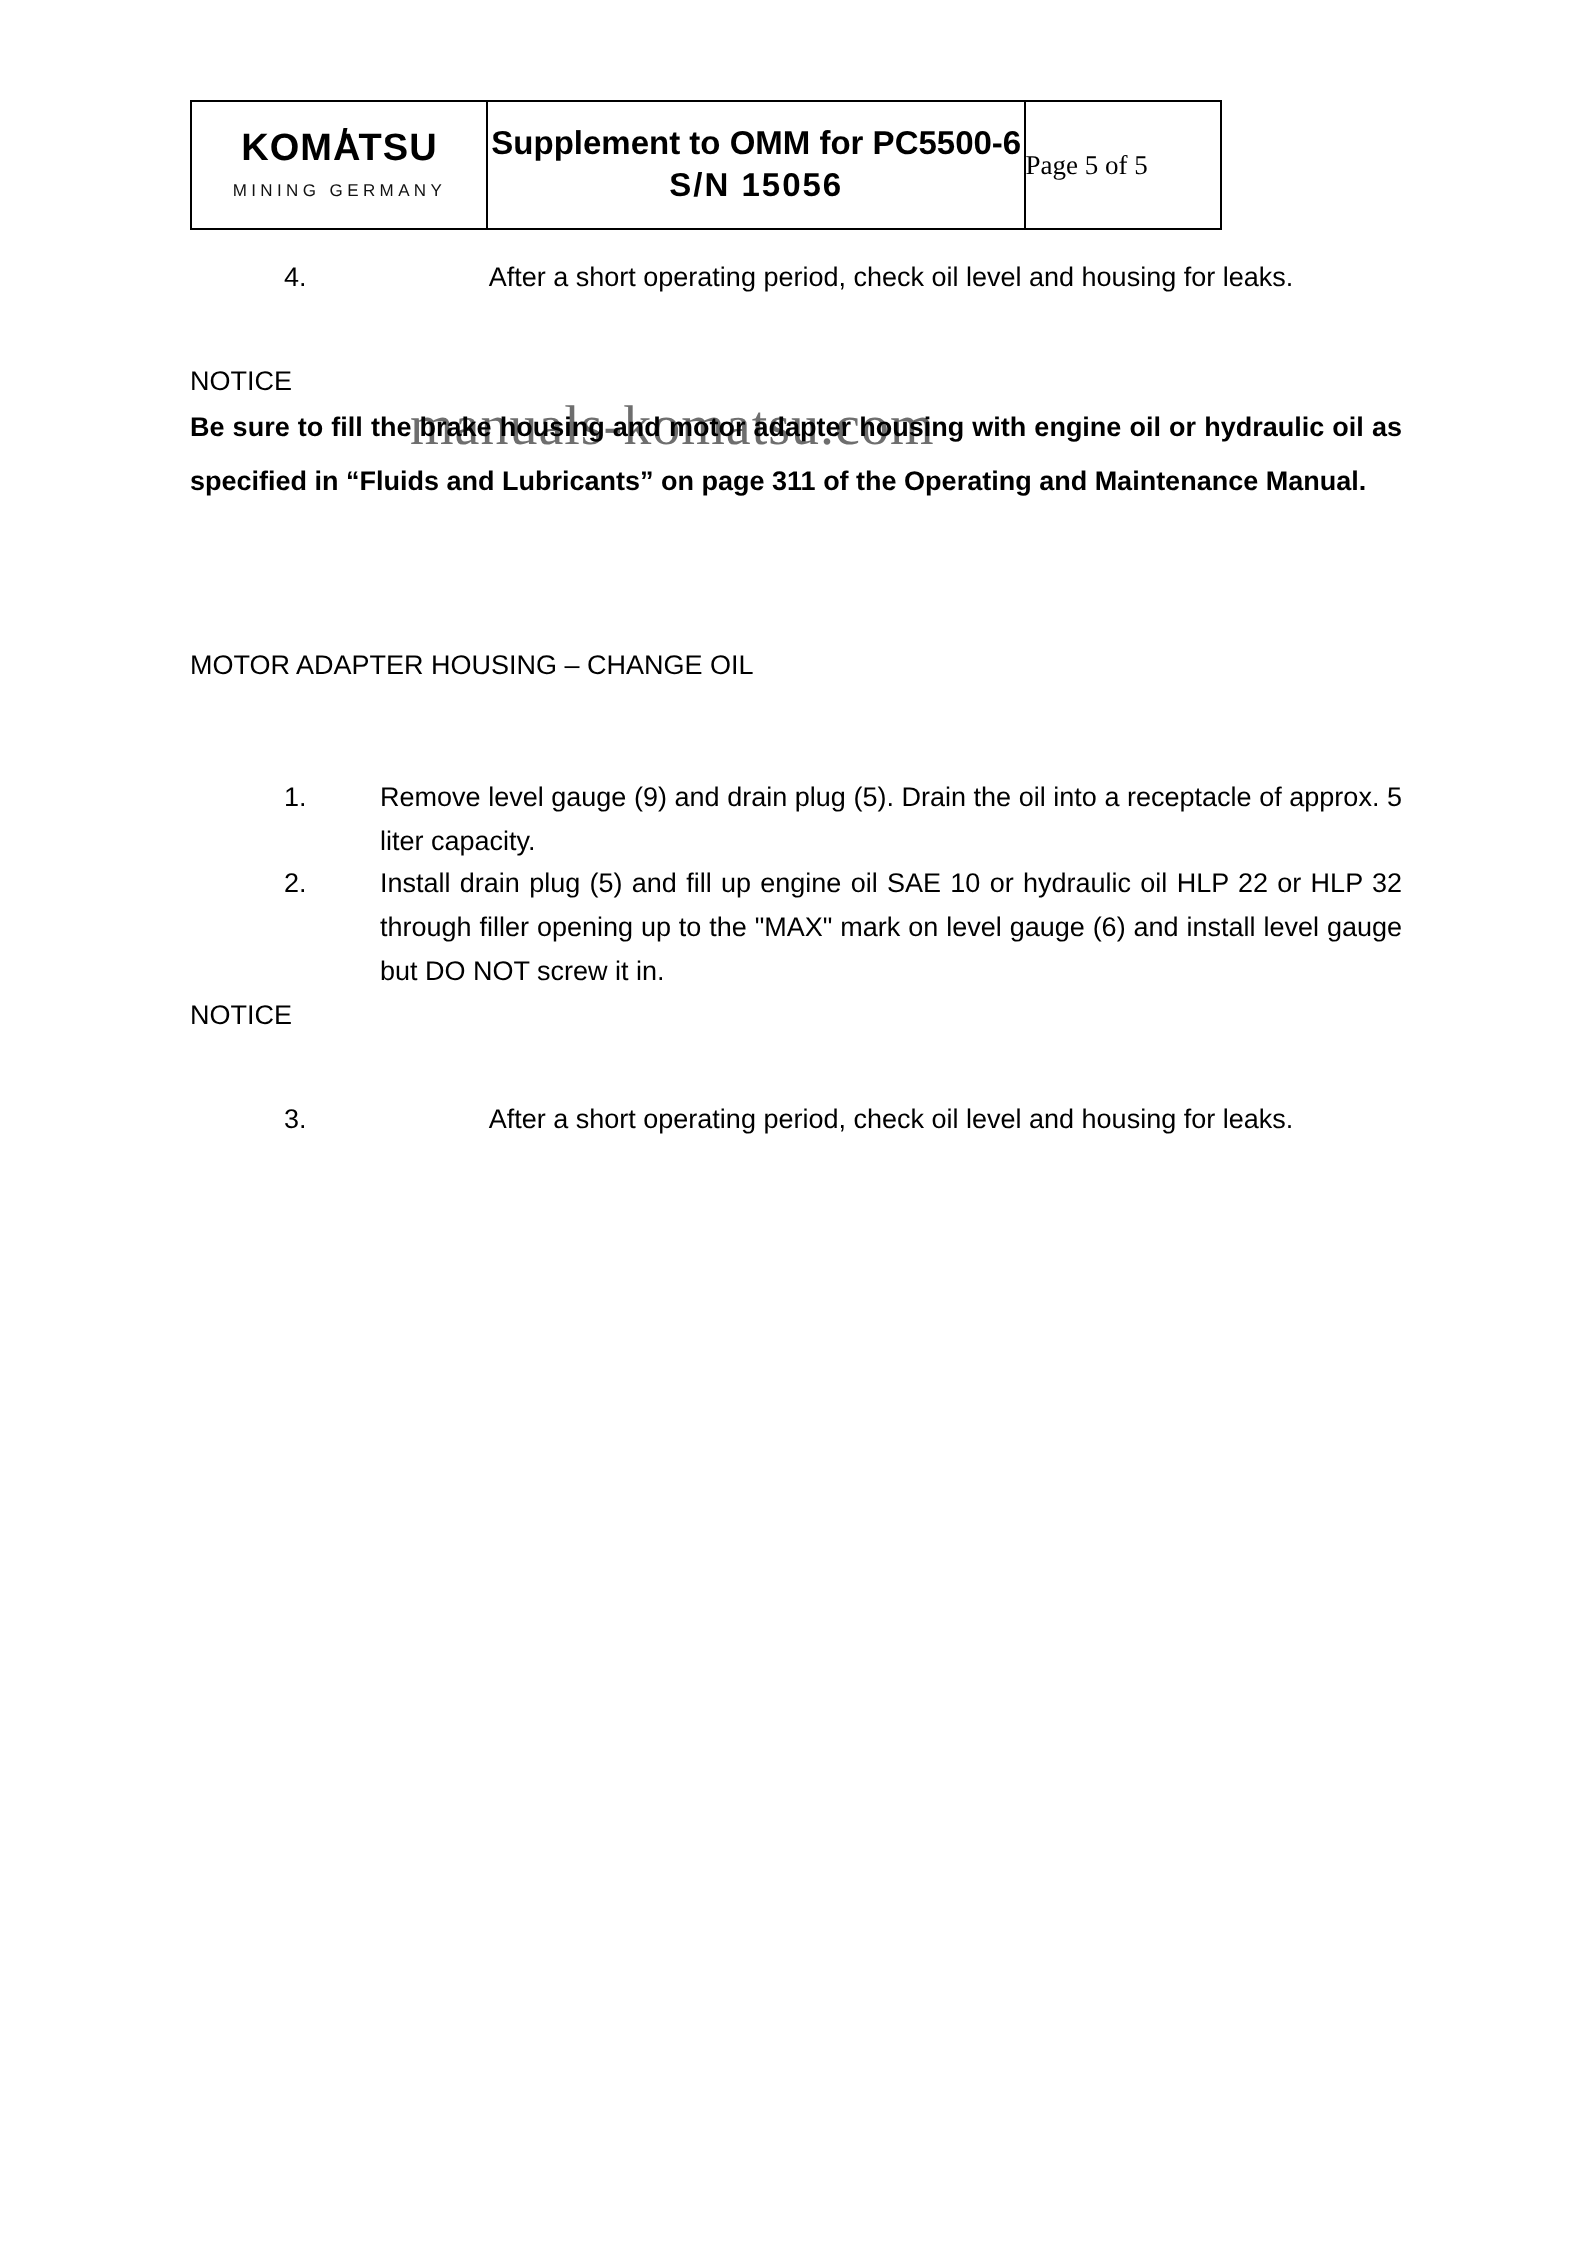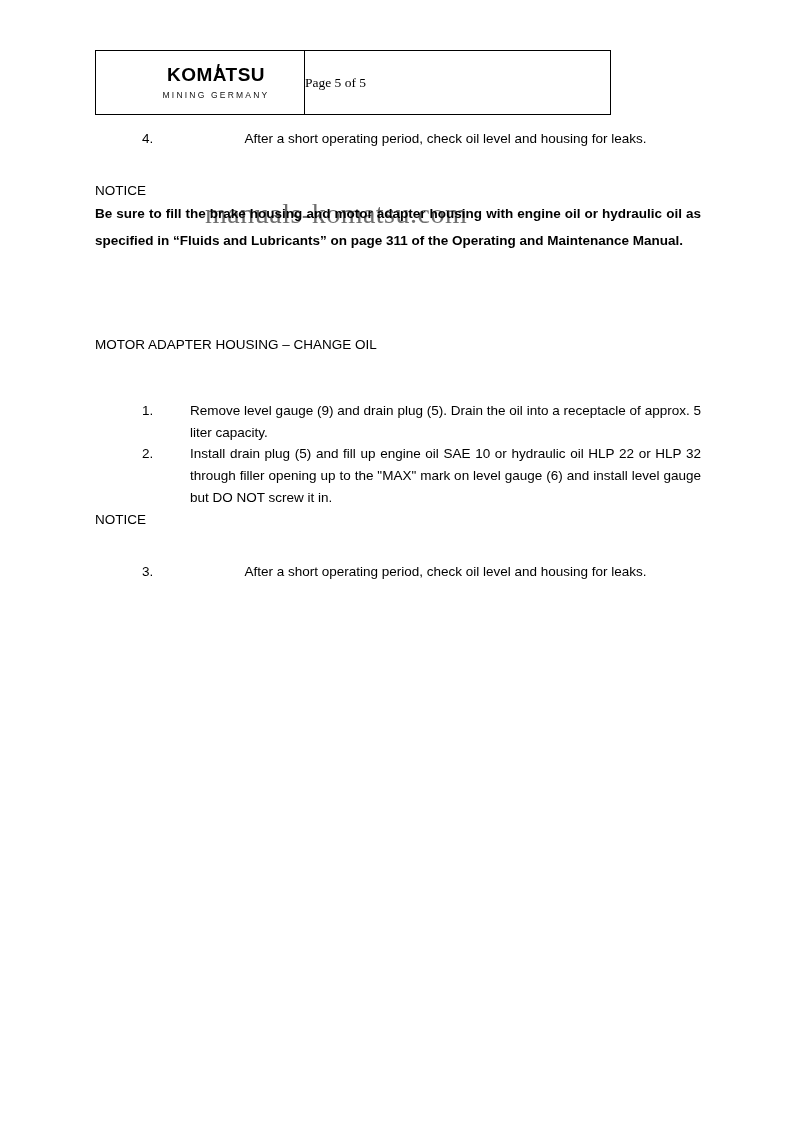--- a/index.html
+++ b/index.html
@@ -26,21 +26,20 @@
   
   .header {
     position: absolute;
     left: 95px;
     top: 50px;
     width: 516px;
     height: 65px;
     border: 1.5px solid #000;
     box-sizing: border-box;
     display: flex;
-    padding-left: 32px;
   }
   .header-cell {
     box-sizing: border-box;
     display: flex;
     flex-direction: column;
     align-items: center;
     justify-content: center;
   }
   .hc-logo {
     width: 177px;
@@ -138,21 +137,20 @@
   .notice-body {
     font-size: 13.5px;
     font-weight: bold;
     line-height: 1.95;
     text-align: justify;
   }
 
   .section-head {
     font-size: 13.5px;
     line-height: 1.6;
-    margin-top: 12px;
   }
   .spacer-md { height: 30px; }
   .spacer-lg { height: 68px; }
   .spacer-xl { height: 44px; }
 
   
   .watermark {
     position: absolute;
     left: 205px;
     top: 198px;
@@ -170,20 +168,24 @@
 <div class="page">
 
   <div class="header">
     <div class="header-cell hc-logo">
       <div class="logo-word">
         <span>KOMATSU</span>
         <span class="tick"></span>
       </div>
       <div class="logo-sub">MINING GERMANY</div>
     </div>
+    <div class="header-cell hc-title">
+      <div class="title-line">Supplement to OMM for PC5500-6</div>
+      <div class="title-line2">S/N  15056</div>
+    </div>
     <div class="header-cell hc-page">
       <div class="page-num">Page 5 of 5</div>
     </div>
   </div>
 
   <div class="watermark">manuals-komatsu.com</div>
 
   <div class="content">
 
     <div class="num-item">

